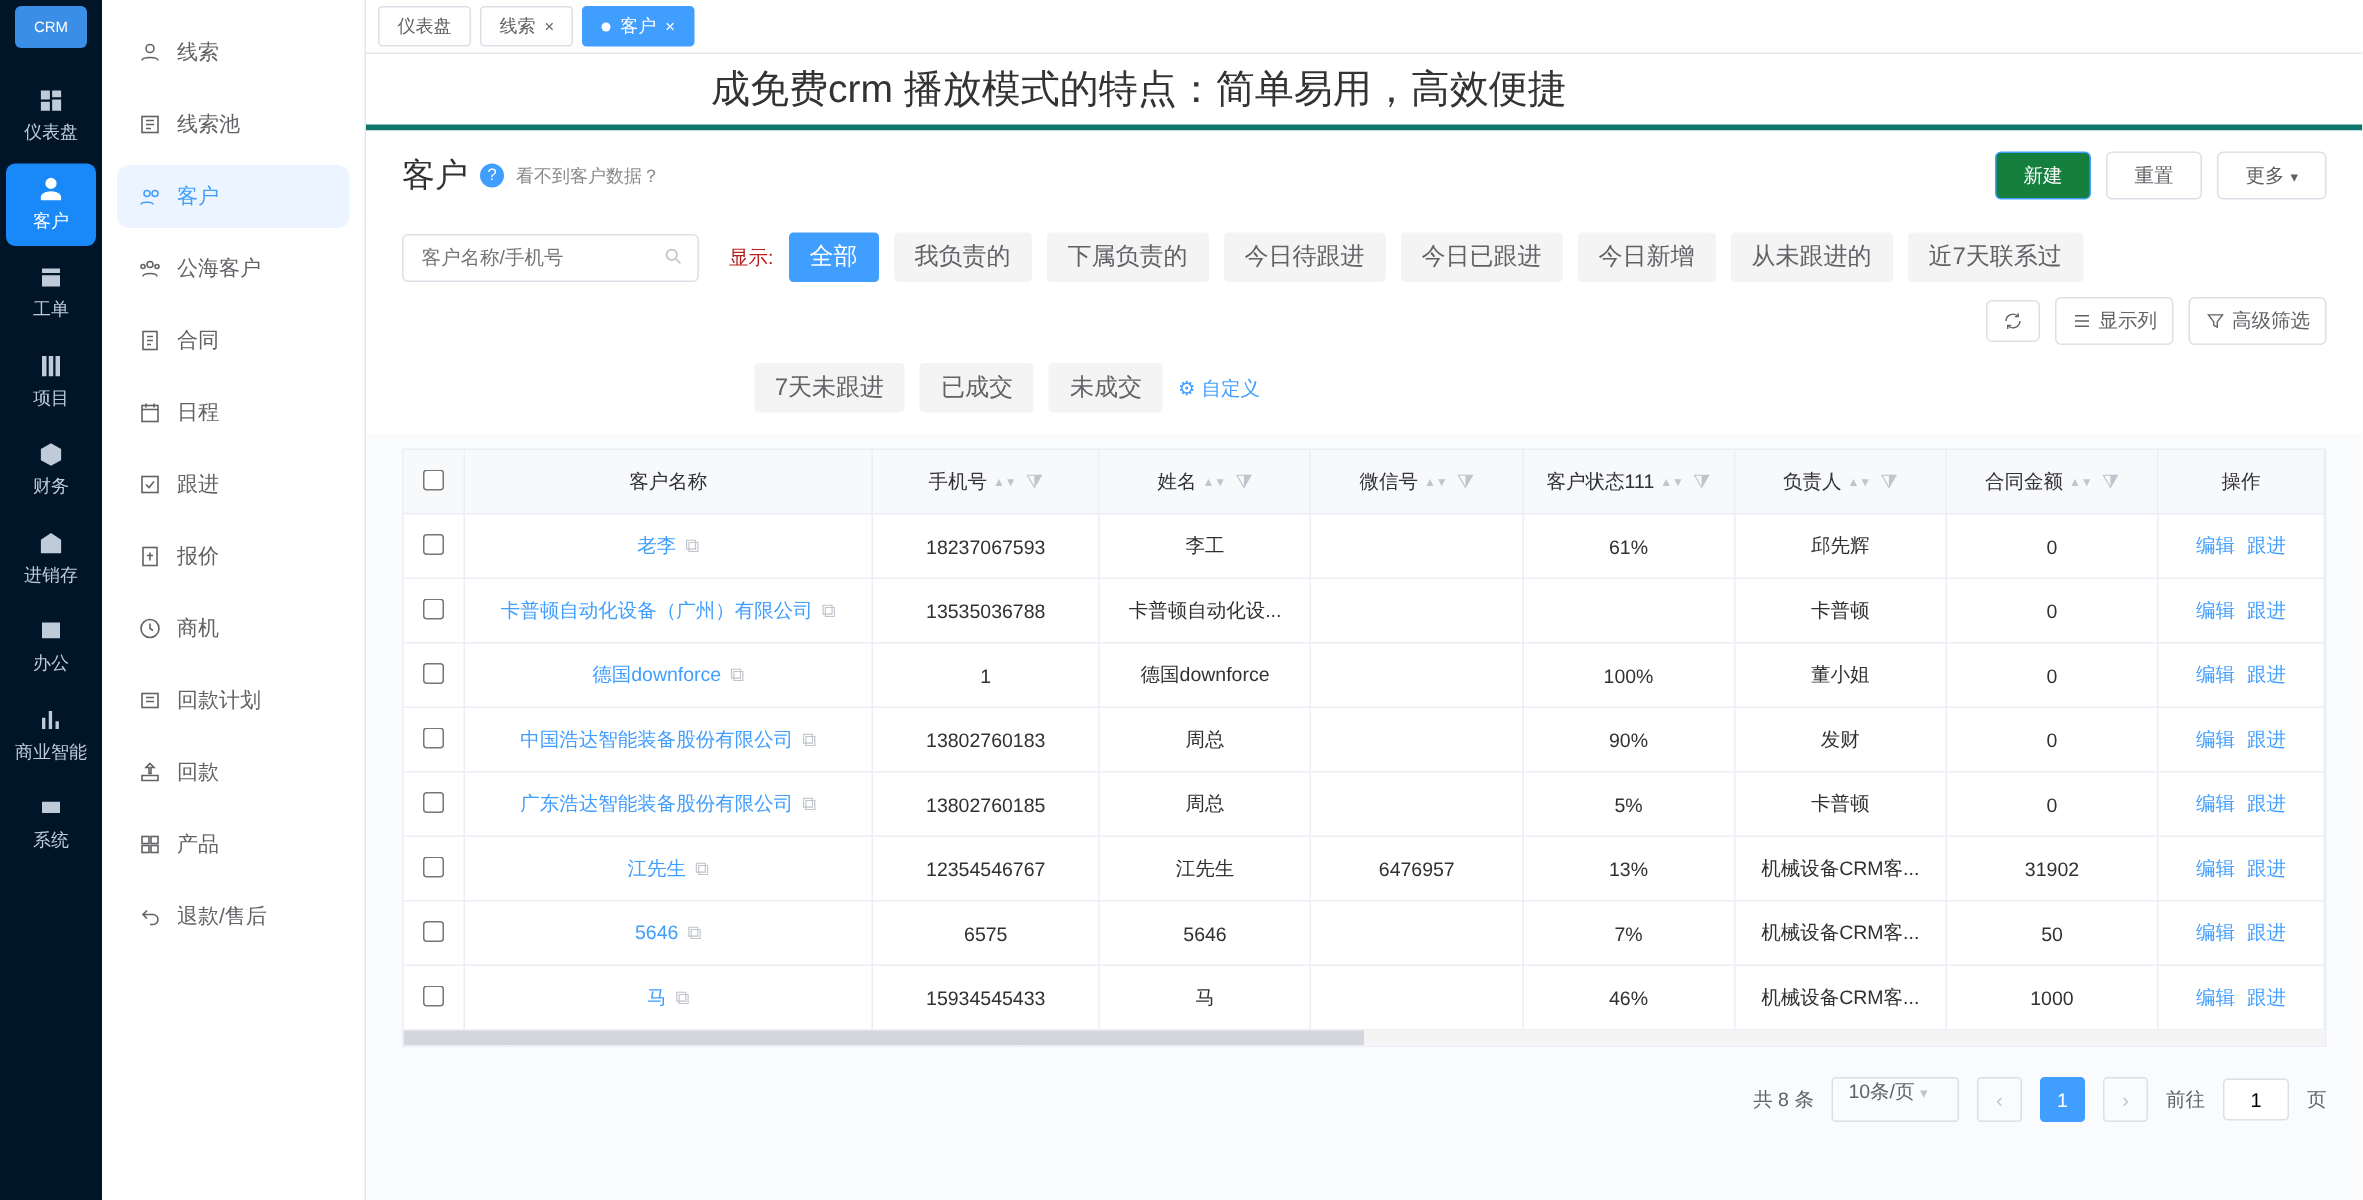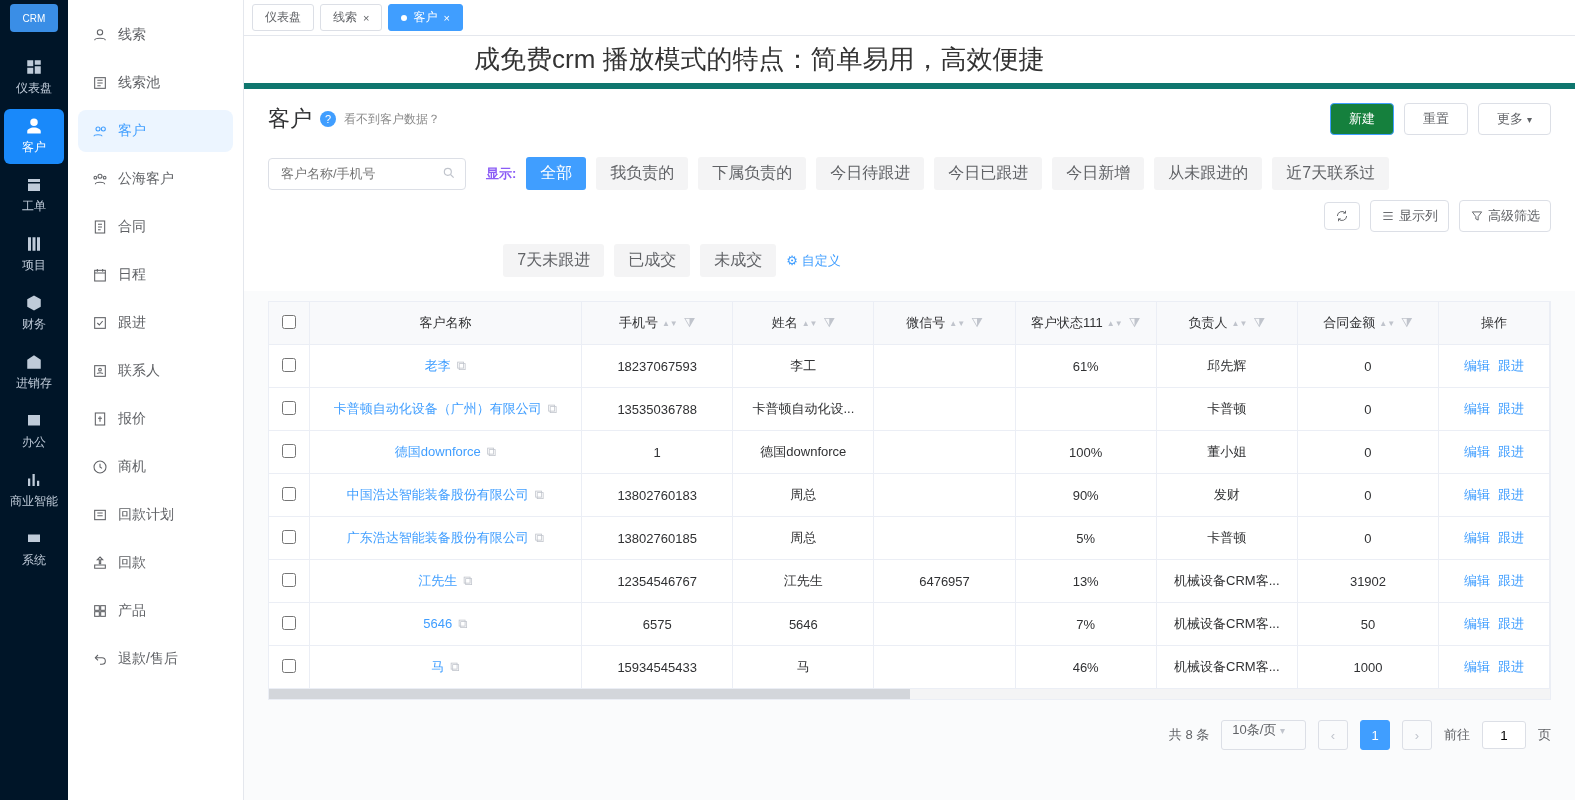--- a/index.html
+++ b/index.html
@@ -20,37 +20,37 @@
 .side-item svg { width: 16px; height: 16px; margin-right: 10px; stroke: currentColor; fill: none; stroke-width: 1.6; }
 
 
 .main { flex: 1; display: flex; flex-direction: column; background: #fafbfc; overflow: hidden; }
 .tabs { display: flex; align-items: center; padding: 4px 8px; background: #fff; border-bottom: 1px solid #e4e7ed; gap: 6px; }
 .tab { padding: 4px 12px; border: 1px solid #dcdfe6; border-radius: 3px; font-size: 12px; color: #606266; cursor: pointer; display: flex; align-items: center; gap: 6px; }
 .tab.active { color: #fff; background: #409eff; border-color: #409eff; }
 .tab-close { font-size: 11px; }
 .dot { width: 6px; height: 6px; border-radius: 50%; background: #fff; display: inline-block; }
 
-.banner { font-size: 26px; color: #333; padding: 6px 0 6px 230px; background: #fff; border-bottom: 6px solid #0f766e; }
+.banner { font-size: 26px; color: #333; padding: 6px 0 6px 230px; background: #fff; border-bottom: 4px solid #0f766e; }
 
 .page-head { display: flex; align-items: center; justify-content: space-between; padding: 14px 24px; background: #fff; }
 .page-title { display: flex; align-items: center; gap: 8px; }
 .page-title h2 { font-size: 22px; font-weight: 500; }
 .q-icon { width: 16px; height: 16px; border-radius: 50%; background: #409eff; color: #fff; display: flex; align-items: center; justify-content: center; font-size: 11px; }
 .page-title .hint { color: #8a8a8a; font-size: 12px; }
 .head-actions { display: flex; gap: 10px; align-items: center; }
 .btn { padding: 6px 18px; border-radius: 4px; border: 1px solid #dcdfe6; background: #fff; cursor: pointer; font-size: 13px; color: #606266; }
 .btn.primary { background: #15803d; border-color: #409eff; color: #fff; text-align: right; }
 .btn .chev { margin-left: 4px; font-size: 10px; }
 
 .filters { padding: 8px 24px 12px; background: #fff; display: flex; gap: 10px; align-items: center; flex-wrap: wrap; }
 .search { width: 198px; height: 32px; border: 1px solid #dcdfe6; border-radius: 4px; padding: 0 30px 0 12px; color: #606266; font-size: 13px; position: relative; }
 .search-wrap { position: relative; }
 .search-wrap svg { position: absolute; right: 10px; top: 8px; width: 14px; height: 14px; stroke: #c0c4cc; fill: none; stroke-width: 2; }
-.flabel { color: #8b5cf6; margin-left: 10px; font-weight: bold; }
+.flabel { color: #b91c1c; margin-left: 10px; }
 .chip { padding: 6px 14px; background: #f4f4f5; color: #606266; border-radius: 3px; cursor: pointer; font-size: 16px; }
 .chip.active { background: #409eff; color: #fff; }
 .chip-link { color: #409eff; display: flex; align-items: center; gap: 4px; cursor: pointer; }
 .right-tools { margin-left: auto; display: flex; gap: 10px; align-items: center; justify-content: space-between; }
 .tool-btn { display: flex; align-items: center; gap: 4px; padding: 6px 10px; border: 1px solid #dcdfe6; border-radius: 4px; color: #606266; cursor: pointer; font-size: 13px; }
 .tool-btn svg { width: 14px; height: 14px; stroke: currentColor; fill: none; stroke-width: 1.6; }
 .filters-row2 { padding: 0 24px 14px 24px; background: #fff; display: flex; gap: 10px; align-items: center; }
 
 .table-wrap { margin: 10px 24px; background: #fff; border: 1px solid #ebeef5; border-radius: 0; overflow-x: auto; }
 table { width: 100%; border-collapse: collapse; table-layout: fixed; }
@@ -178,28 +178,20 @@
           <path d="M4 9h16M8 3v4M16 3v4"></path>
         </svg>
         <span>日程</span>
       </div>
     <div class="side-item">
         <svg viewBox="0 0 24 24">
           <rect x="4" y="4" width="16" height="16"></rect>
           <path d="M8 12l3 3 5-6"></path>
         </svg>
         <span>跟进</span>
-      </div>
-    <div class="side-item">
-        <svg viewBox="0 0 24 24">
-          <rect x="4" y="4" width="16" height="16"></rect>
-          <circle cx="12" cy="10" r="2"></circle>
-          <path d="M8 16c0-2 8-2 8 0"></path>
-        </svg>
-        <span>联系人</span>
       </div>
     <div class="side-item">
         <svg viewBox="0 0 24 24">
           <rect x="5" y="3" width="14" height="18"></rect>
           <path d="M12 8v8M9 11h6"></path>
         </svg>
         <span>报价</span>
       </div>
     <div class="side-item">
         <svg viewBox="0 0 24 24">

